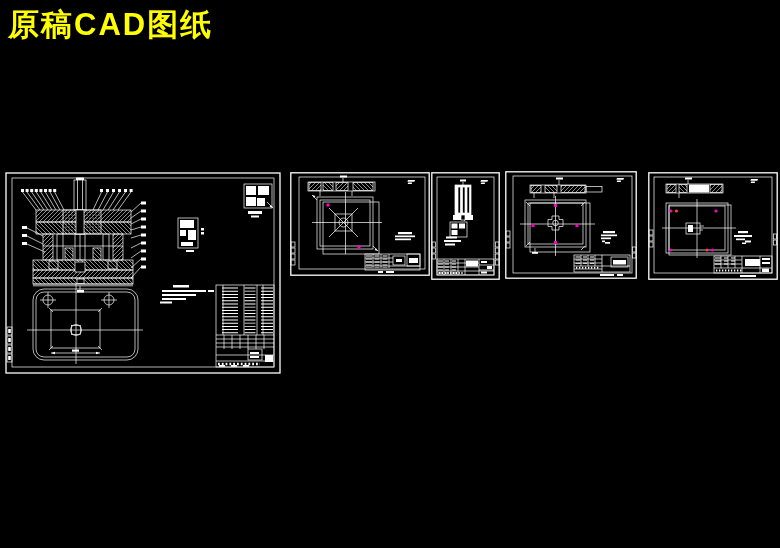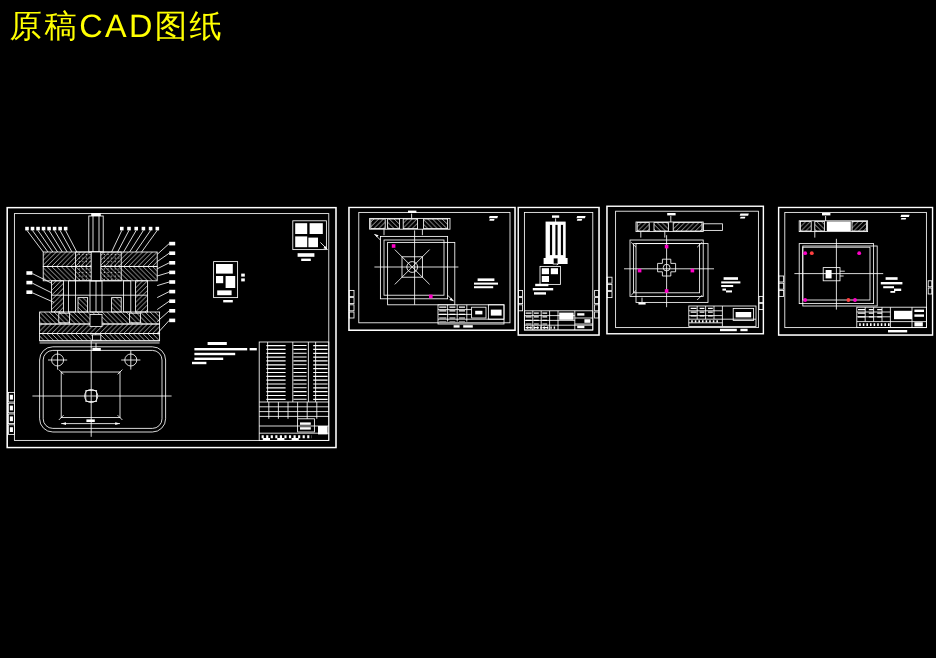--- a/index.html
+++ b/index.html
@@ -1,17 +1,17 @@
 <!DOCTYPE html>
 <html style="--bg: #000000; --ink: #ffffff; --title: #ffff00; --mm: #ff00c8; --mr: #ff4040;"><head>
 <meta charset="utf-8">
 <style>
   html,body{margin:0;padding:0;background:var(--bg,#000);}
   body{width:780px;height:548px;position:relative;overflow:hidden;font-family:"Liberation Sans",sans-serif;}
-  .page-title{position:absolute;left:8px;top:4px;font-size:27px;font-weight:normal;letter-spacing:2px;
+  .page-title{position:absolute;left:8px;top:4px;font-size:31px;font-weight:bold;letter-spacing:2px;
     color:var(--title,#ffff00);font-family:"Liberation Sans","DejaVu Sans",sans-serif;white-space:nowrap;}
   .sheet{position:absolute;display:block;}
   .ln{fill:none;stroke:var(--ink,#fff);stroke-width:.7;}
   .lnb{fill:none;stroke:var(--ink,#fff);stroke-width:1.3;}
   .fw{fill:var(--ink,#fff);stroke:none;}
   .bgf{fill:var(--bg,#000);stroke:var(--ink,#fff);stroke-width:.7;}
   .h1{fill:url(#hA);stroke:var(--ink,#fff);stroke-width:.7;}
   .h2{fill:url(#hB);stroke:var(--ink,#fff);stroke-width:.7;}
   .dt{fill:url(#dotp);stroke:var(--ink,#fff);stroke-width:.7;}
   .tc{stroke:var(--ink,#fff);fill:none;}

